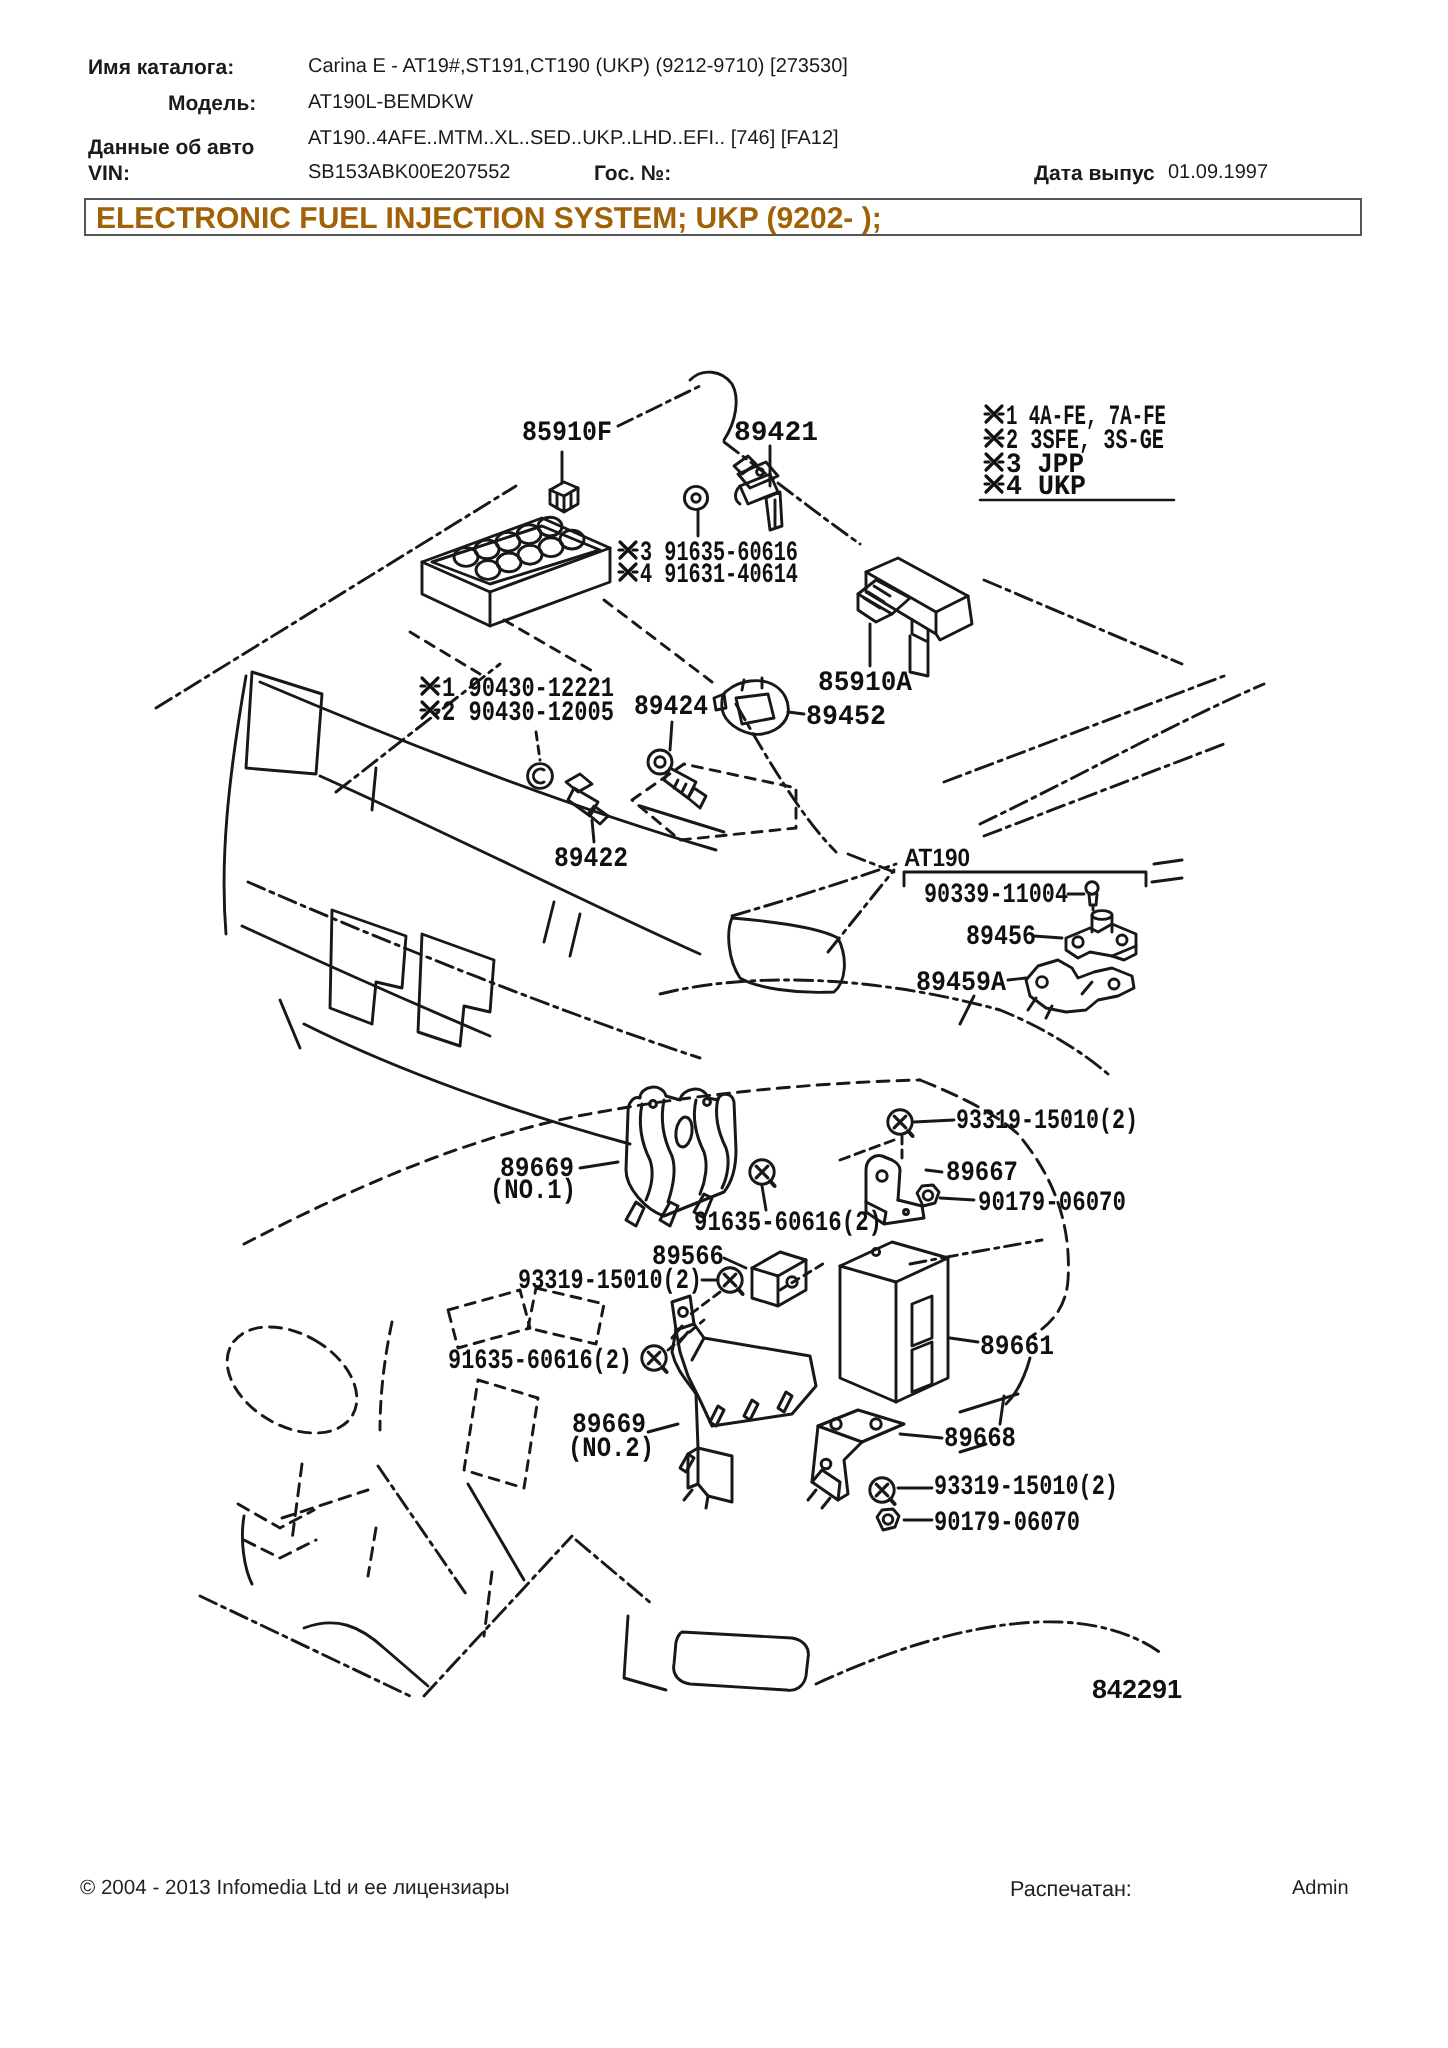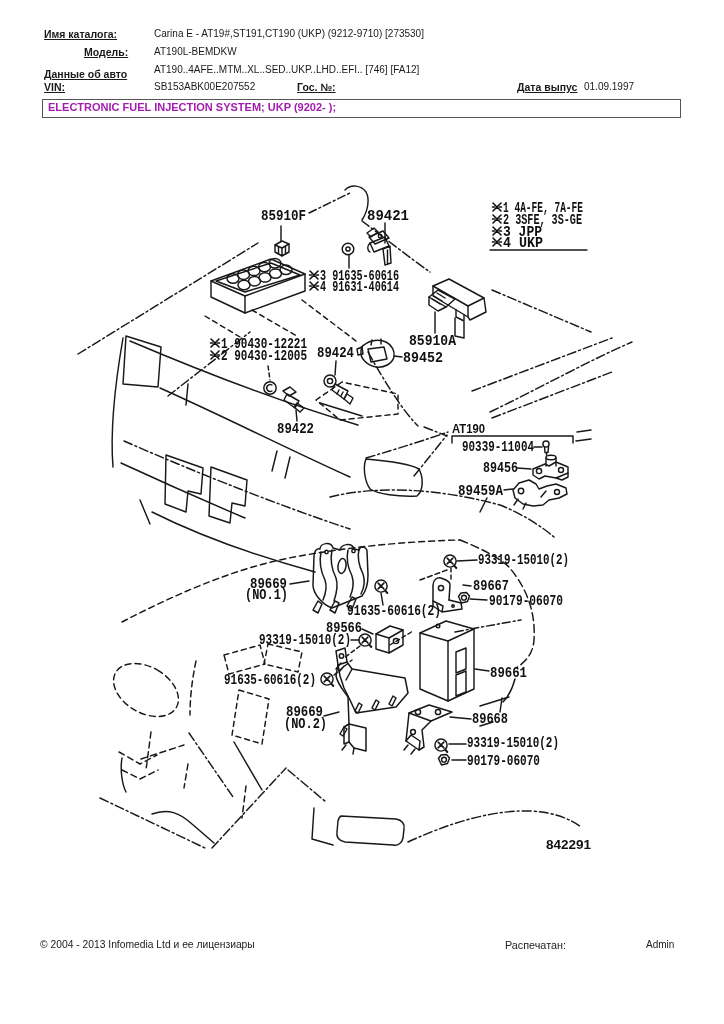--- a/index.html
+++ b/index.html
@@ -1,17 +1,17 @@
 <!DOCTYPE html>
 <html><head>
 <meta charset="utf-8">
 <style>
   html,body{margin:0;padding:0;background:#fff;}
   body{width:724px;height:1024px;position:relative;font-family:"Liberation Sans",sans-serif;color:#111;}
-  .hl{position:absolute;font-weight:bold;font-size:10.5px;color:#1a1a1a;text-decoration:underline;}
+  .hl{position:absolute;font-weight:bold;font-size:10.5px;color:#1a1a1a;}
   .hv{position:absolute;font-weight:normal;font-size:10px;color:#1a1a1a;}
   .ft{position:absolute;font-size:9.5px;color:#222;}
   svg text{fill:#101010;}
   .pn{font-family:"Liberation Mono",monospace;font-weight:bold;font-size:14px;}
   .sb{font-family:"Liberation Sans",sans-serif;font-weight:bold;font-size:12.5px;}
 </style>
 </head>
 <body>
 
 <div class="hl" style="left:44px;top:28px;">Имя каталога:</div>
@@ -31,21 +31,21 @@
 <div class="hv" style="left:154px;top:81px;">SB153ABK00E207552</div>
 
 <div class="hl" style="left:297px;top:81px;">Гос. №:</div>
 
 <div class="hl" style="left:517px;top:81px;">Дата выпус</div>
 
 <div class="hv" style="left:584px;top:81px;">01.09.1997</div>
 
 <div style="position:absolute;left:42px;top:99px;width:637px;height:17px;border:1px solid #555;"></div>
 
-<div style="position:absolute;left:48px;top:100.5px;font-weight:bold;font-size:11px;letter-spacing:0px;color:#a21caf;">ELECTRONIC FUEL INJECTION SYSTEM; UKP (9202- );</div>
+<div style="position:absolute;left:48px;top:100.5px;font-weight:bold;font-size:15px;letter-spacing:0px;color:#a16207;">ELECTRONIC FUEL INJECTION SYSTEM; UKP (9202- );</div>
 
 <svg width="724" height="1024" viewBox="0 0 724 1024" style="position:absolute;left:0;top:0;" fill="none" stroke="#181818" stroke-width="1.45" stroke-linecap="round" stroke-linejoin="round">
 <defs>
 
 <g id="rm" stroke="#101010" stroke-width="1.6">
   <path d="M0,0 L8,8 M8,0 L0,8 M-0.5,4 L1.5,4 M6.5,4 L8.5,4"></path>
 </g>
 
 <g id="scrA">
   <circle cx="0" cy="0" r="6.1"></circle>

